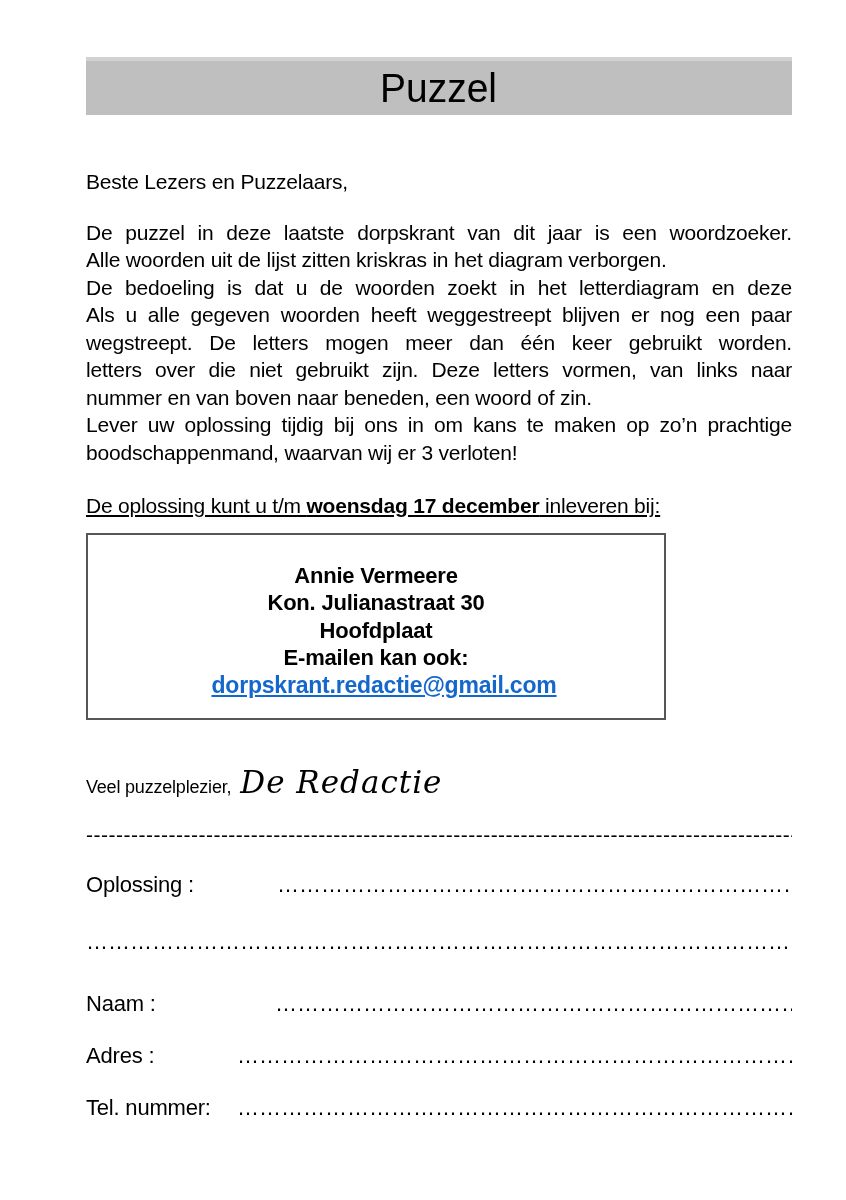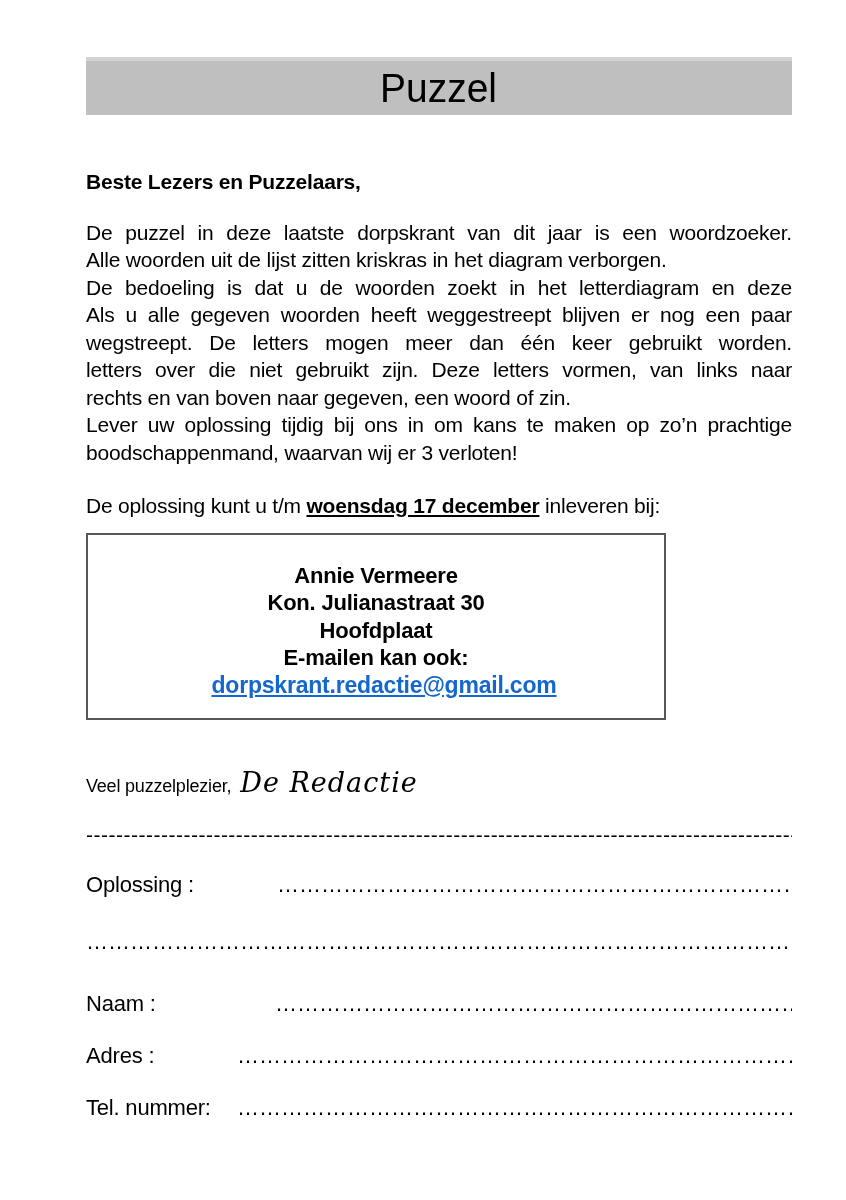--- a/index.html
+++ b/index.html
@@ -27,47 +27,47 @@
   }
   .banner-title {
     font-size: 41px;
     font-weight: 400;
     letter-spacing: 0px;
     transform: scaleX(0.95);
   }
 
   
   .bodytext { font-size: 21px; line-height: 27.5px; letter-spacing: -0.2px; }
-  .greeting { margin-top: 53px; font-weight: bold; }
+  .greeting { margin-top: 53px; }
   .intro { margin-top: 23px; }
   .jline { text-align: justify; text-align-last: justify; text-justify: inter-word; }
   .pline { text-align: left; }
 
-  .deadline { margin-top: 26px; }
+  .deadline { margin-top: 26px; text-decoration: underline; }
   .deadline .date { font-weight: bold; text-decoration: underline; }
 
   
   .contact-box {
     margin-top: 13px;
     width: 580px;
     height: 187px;
     box-sizing: border-box;
     border: 2px solid #575757;
     text-align: center;
     padding-top: 27px;
   }
   .box-line { font-weight: bold; font-size: 22px; line-height: 27.5px; letter-spacing: -0.2px; }
   .email-link { font-size: 23px; text-decoration: underline; cursor: pointer; }
 
   
   .signoff { margin-top: 49px; display: flex; align-items: baseline; height: 34px; }
   .script {
     font-family: "DejaVu Serif", serif;
     font-style: italic;
-    font-size: 27px;
+    font-size: 31px;
     letter-spacing: 1px;
     margin-left: 9px;
   }
 
   
   .separator {
     margin-top: 20px;
     width: 706px;
     overflow: hidden;
     white-space: nowrap;
@@ -99,21 +99,21 @@
 
     <div class="bodytext greeting">Beste Lezers en Puzzelaars,</div>
 
     <div class="bodytext intro">
         <div class="jline">De puzzel in deze laatste dorpskrant van dit jaar is een woordzoeker.</div>
         <div class="pline">Alle woorden uit de lijst zitten kriskras in het diagram verborgen.</div>
         <div class="jline">De bedoeling is dat u de woorden zoekt in het letterdiagram en deze</div>
         <div class="jline">Als u alle gegeven woorden heeft weggestreept blijven er nog een paar</div>
         <div class="jline">wegstreept. De letters mogen meer dan één keer gebruikt worden.</div>
         <div class="jline">letters over die niet gebruikt zijn. Deze letters vormen, van links naar</div>
-        <div class="pline">rechts en van boven naar gegeven, een woord of zin.</div>
+        <div class="pline">nummer en van boven naar beneden, een woord of zin.</div>
         <div class="jline">Lever uw oplossing tijdig bij ons in om kans te maken op zo’n prachtige</div>
         <div class="pline">boodschappenmand, waarvan wij er 3 verloten!</div>
       </div>
 
     <div class="bodytext deadline">
       <span>De oplossing kunt u t/m </span><span class="date">woensdag 17 december</span><span> inleveren bij:</span>
     </div>
 
     <div class="contact-box" style="border-color: rgb(87, 87, 87);">
       <div class="box-line">Annie Vermeere</div>

